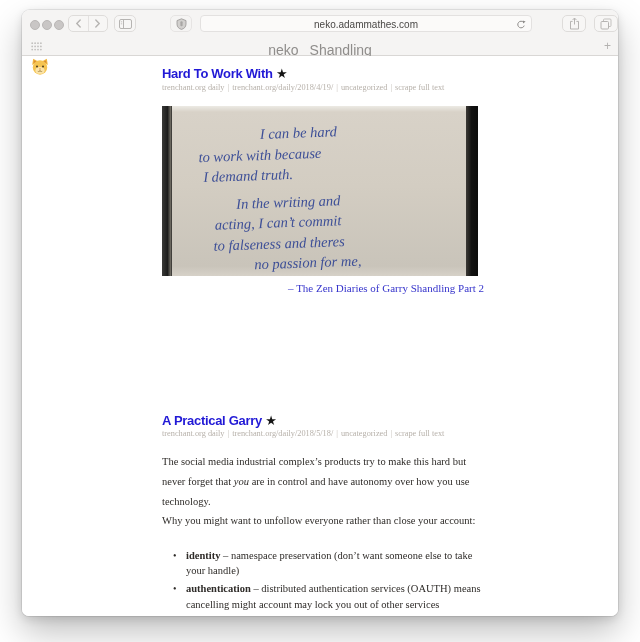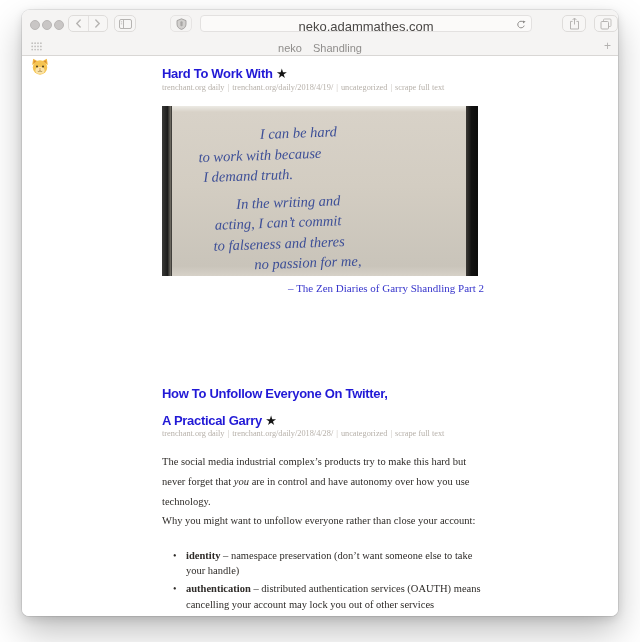--- a/index.html
+++ b/index.html
@@ -12,28 +12,28 @@
   .light{position:absolute;top:10px;width:8px;height:8px;border-radius:50%;background:#c9c6c5;border:0.5px solid #bab7b6;}
   .btn{position:absolute;top:5px;height:17px;background:#f7f6f5;border:1px solid #dedcda;border-radius:5px;
     display:flex;align-items:center;justify-content:center;box-sizing:border-box;}
   .navgroup{left:46px;width:40px;padding:0;}
   .navgroup .half{flex:1;height:100%;display:flex;align-items:center;justify-content:center;}
   .navgroup .half + .half{border-left:1px solid #e3e1e0;}
   .sidebarbtn{left:92px;width:22px;}
   .shieldbtn{left:148px;width:22px;border-color:#e6e4e3;background:transparent;}
   .urlfield{position:absolute;left:178px;top:5px;width:332px;height:17px;background:#fbfaf9;
     border:1px solid #e3e1e0;border-radius:4px;box-sizing:border-box;}
-  .urltext{position:absolute;left:0;right:0;top:3px;text-align:center;font-size:13px;color:#4a4846;}
+  .urltext{position:absolute;left:0;right:0;top:3px;text-align:center;font-size:10px;color:#4a4846;}
   .reload{position:absolute;right:5px;top:3.5px;}
   .sharebtn{left:540px;width:24px;}
   .tabsbtn{left:572px;width:24px;}
   
   .favbar{position:absolute;left:0;top:28px;width:100%;height:17px;background:#f5f4f3;border-bottom:1px solid #d9d7d5;}
   .favitems{position:absolute;left:50%;transform:translateX(-50%);top:4px;display:flex;gap:11px;}
-  .favitem{font-size:11px;color:#8f8d8b;text-align:right;}
+  .favitem{font-size:14px;color:#8f8d8b;text-align:right;}
   .gridicon{position:absolute;left:9px;top:4px;}
   .addtab{position:absolute;right:7px;top:1px;font-size:12px;color:#b3b1af;line-height:14px;}
   
   .content{position:absolute;left:0;top:46px;width:596px;height:560px;background:#ffffff;overflow:hidden;
     font-family:"Liberation Serif",serif;}
   .catlogo{position:absolute;left:9px;top:2px;}
   .col{position:absolute;left:140px;width:322px;}
   .posttitle{font-family:"Liberation Sans",sans-serif;font-weight:bold;font-size:13px;line-height:27px;
     letter-spacing:-0.3px;color:#2119d6;}
   .star{color:#141414;font-weight:normal;}
@@ -210,44 +210,44 @@
         <div>acting, I can’t commit</div>
         <div>to falseness and theres</div>
         <div>no passion for me,</div>
       </div>
     </div>
 
     <div class="col caption" style="position:absolute;text-align:right;">– The Zen Diaries of Garry Shandling Part 2</div>
 
     <div class="col posttitle t2" style="position:absolute;">
       <span>
-        <span>How To Unfollow Everyone On Twitter,</span><br>
+        <br>
         <span>A Practical Garry</span>
       </span>
       <span class="star">★</span>
     </div>
     <div class="col meta m2" style="position:absolute;">
-      <span>trenchant.org daily</span><span class="sep">|</span><span>trenchant.org/daily/2018/4/28/</span><span class="sep">|</span><span>uncategorized</span><span class="sep">|</span><span>scrape full text</span>
+      <span>trenchant.org daily</span><span class="sep">|</span><span>trenchant.org/daily/2018/5/18/</span><span class="sep">|</span><span>uncategorized</span><span class="sep">|</span><span>scrape full text</span>
     </div>
 
     <div class="col para p1" style="position:absolute;">
       <span>The social media industrial complex’s products try to make this hard but never forget that </span><em>you</em><span> are in control and have autonomy over how you use technology.</span>
     </div>
 
     <div class="col para p2" style="position:absolute;">Why you might want to unfollow everyone rather than close your account:</div>
 
     <div class="col postlist" style="position:absolute;">
       <ul>
         <li>
           <span class="blt">•</span>
           <b>identity</b><span> – namespace preservation (don’t want someone else to take your handle)</span>
         </li>
         <li>
           <span class="blt">•</span>
-          <b>authentication</b><span> – distributed authentication services (OAUTH) means cancelling your account may lock you out of other services</span>
+          <b>authentication</b><span> – distributed authentication services (OAUTH) means cancelling might account may lock you out of other services</span>
         </li>
         <li>
           <span class="blt">•</span>
           <b></b>
         </li>
       </ul>
     </div>
 
   </div>
 </div>

